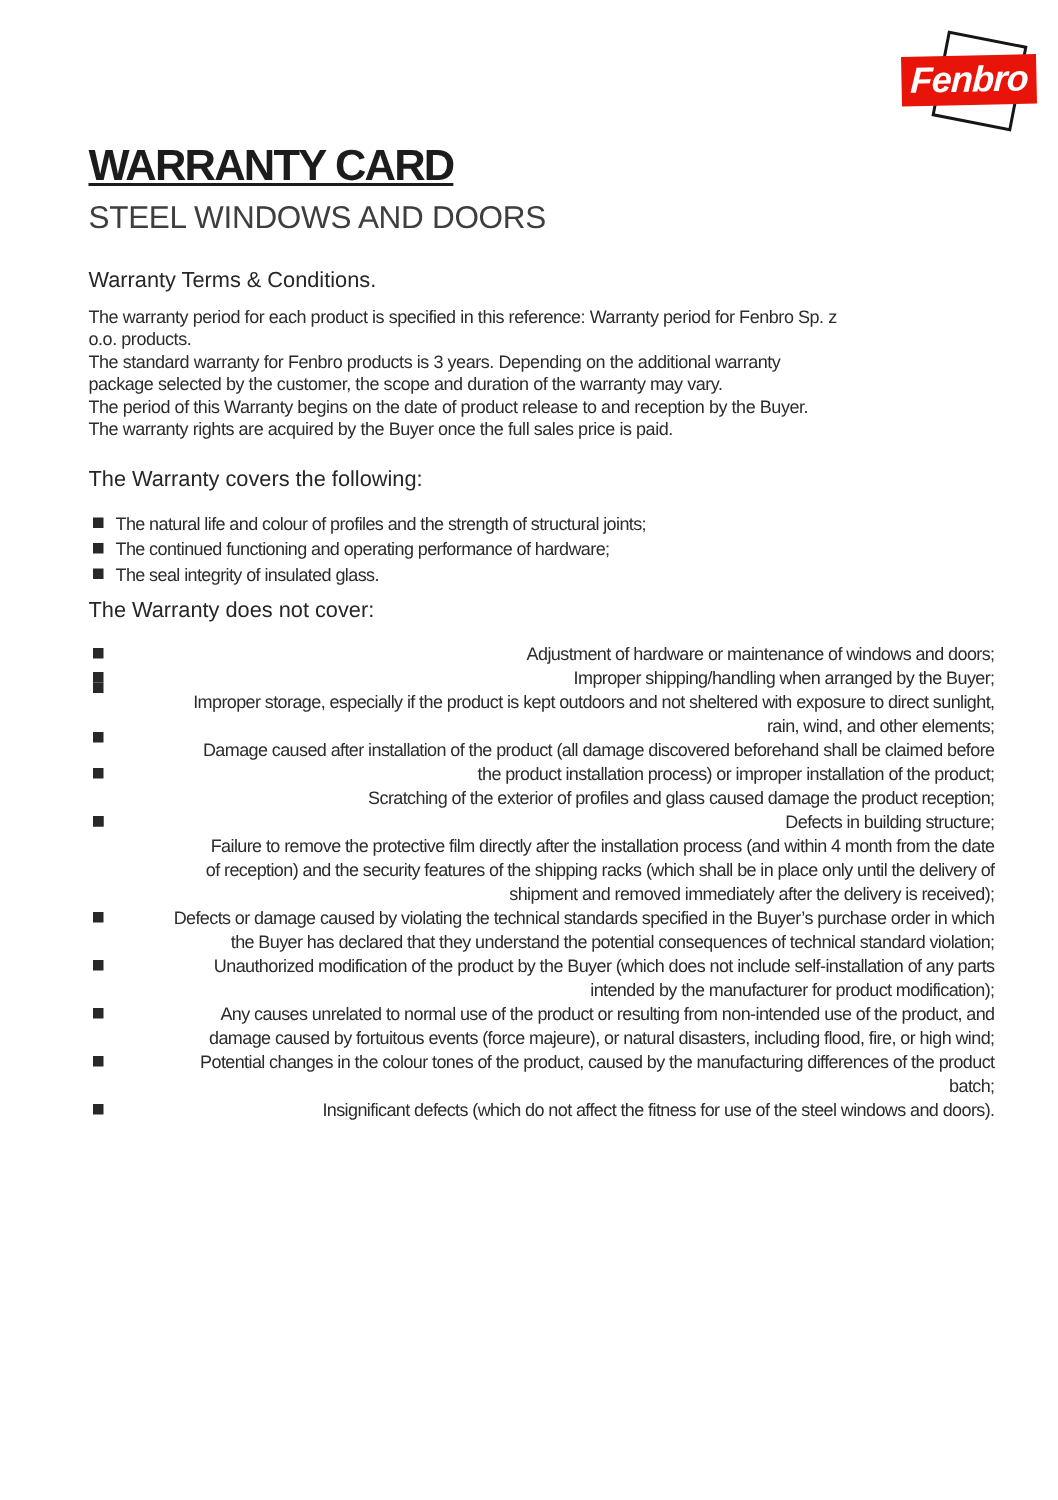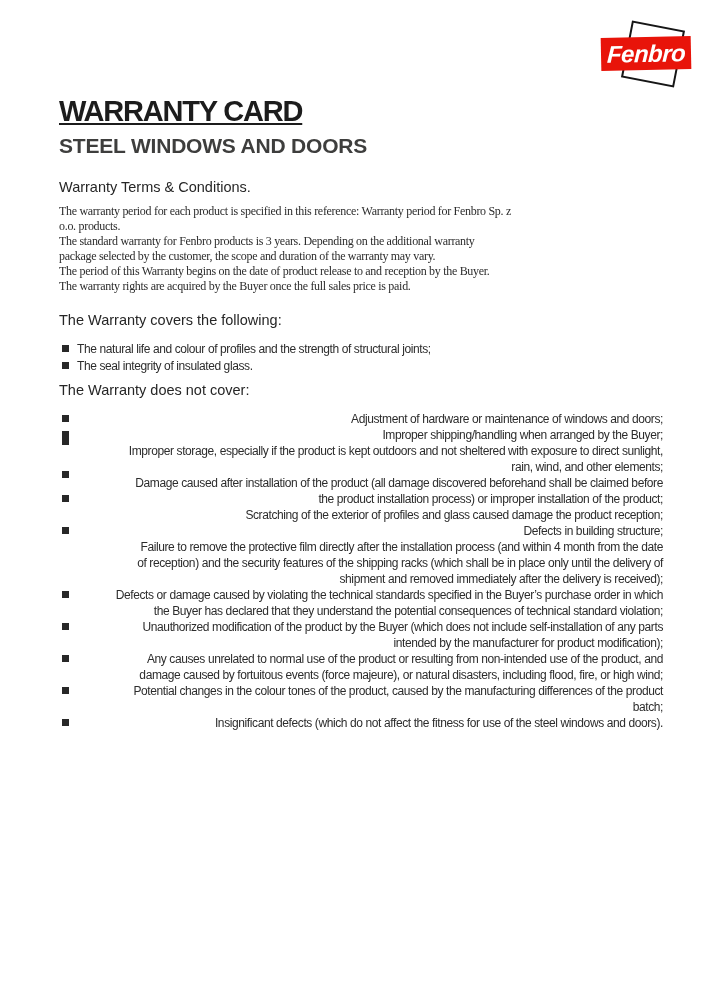--- a/index.html
+++ b/index.html
@@ -13,29 +13,29 @@
   .logo-red{position:absolute;left:0;top:13px;width:90px;height:33px;background:#e8140a;
             transform:rotate(-1.2deg);display:flex;align-items:center;justify-content:center;}
   .logo-text{font-style:italic;font-weight:bold;font-size:24px;color:#ffffff;
              letter-spacing:-0.5px;transform:skewX(-4deg);line-height:1;}
 
   
   .content{position:absolute;left:59px;top:96px;width:604px;}
 
   .page-title{font-size:29px;font-weight:bold;color:#1c1c1c;letter-spacing:-1.2px;
               line-height:1.1;margin:0 0 7px 0;text-decoration:underline;}
-  .page-subtitle{font-size:21px;font-weight:bold;color:#3e3e3d;letter-spacing:-0.2px;
+  .page-subtitle{font-size:21px;font-weight:normal;color:#3e3e3d;letter-spacing:-0.2px;
                  line-height:1.05;margin:0 0 21px 0;}
 
   .h3{font-size:14.5px;font-weight:normal;color:#262626;margin:0 0 8px 0;line-height:1.25;}
   .h3.covers{margin-top:17px;margin-bottom:12px;}
   .h3.notcovers{margin-top:6px;margin-bottom:12px;}
 
   .intro{font-size:12px;line-height:15px;letter-spacing:-0.3px;margin:0;}
-  .intro-line{white-space:pre-line;font-family:Liberation Serif, serif;}
+  .intro-line{white-space:pre-line;}
 
   ul.bullet-list{list-style:none;margin:0;padding:0;}
   ul.bullet-list li{display:flex;align-items:flex-start;position:relative;
                     padding-left:3px;margin:0;}
   .bullet{display:inline-block;flex-shrink:0;width:7px;height:7px;background:#282828;
           margin:4px 8px 0 0;}
   .hidden-bullet{visibility:hidden;}
   .item-text{white-space:pre-line;font-size:12px;letter-spacing:-0.4px;flex:1;}
 
   #covers-list li{line-height:17px;}
@@ -71,20 +71,24 @@
       <div class="intro-line">package selected by the customer, the scope and duration of the warranty may vary.</div>
       <div class="intro-line">The period of this Warranty begins on the date of product release to and reception by the Buyer.</div>
       <div class="intro-line">The warranty rights are acquired by the Buyer once the full sales price is paid.</div>
     </div>
 
   <div class="h3 covers">The Warranty covers the following:</div>
   <ul class="bullet-list" id="covers-list">
       <li>
         <span class="bullet"></span>
         <span class="item-text">The natural life and colour of profiles and the strength of structural joints;</span>
+      </li>
+      <li>
+        <span class="bullet"></span>
+        <span class="item-text">The continued functioning and operating performance of hardware;</span>
       </li>
       <li>
         <span class="bullet"></span>
         <span class="item-text">The seal integrity of insulated glass.</span>
       </li>
     </ul>
 
   <div class="h3 notcovers">The Warranty does not cover:</div>
   <ul class="bullet-list" id="not-covers-list">
       <li>

